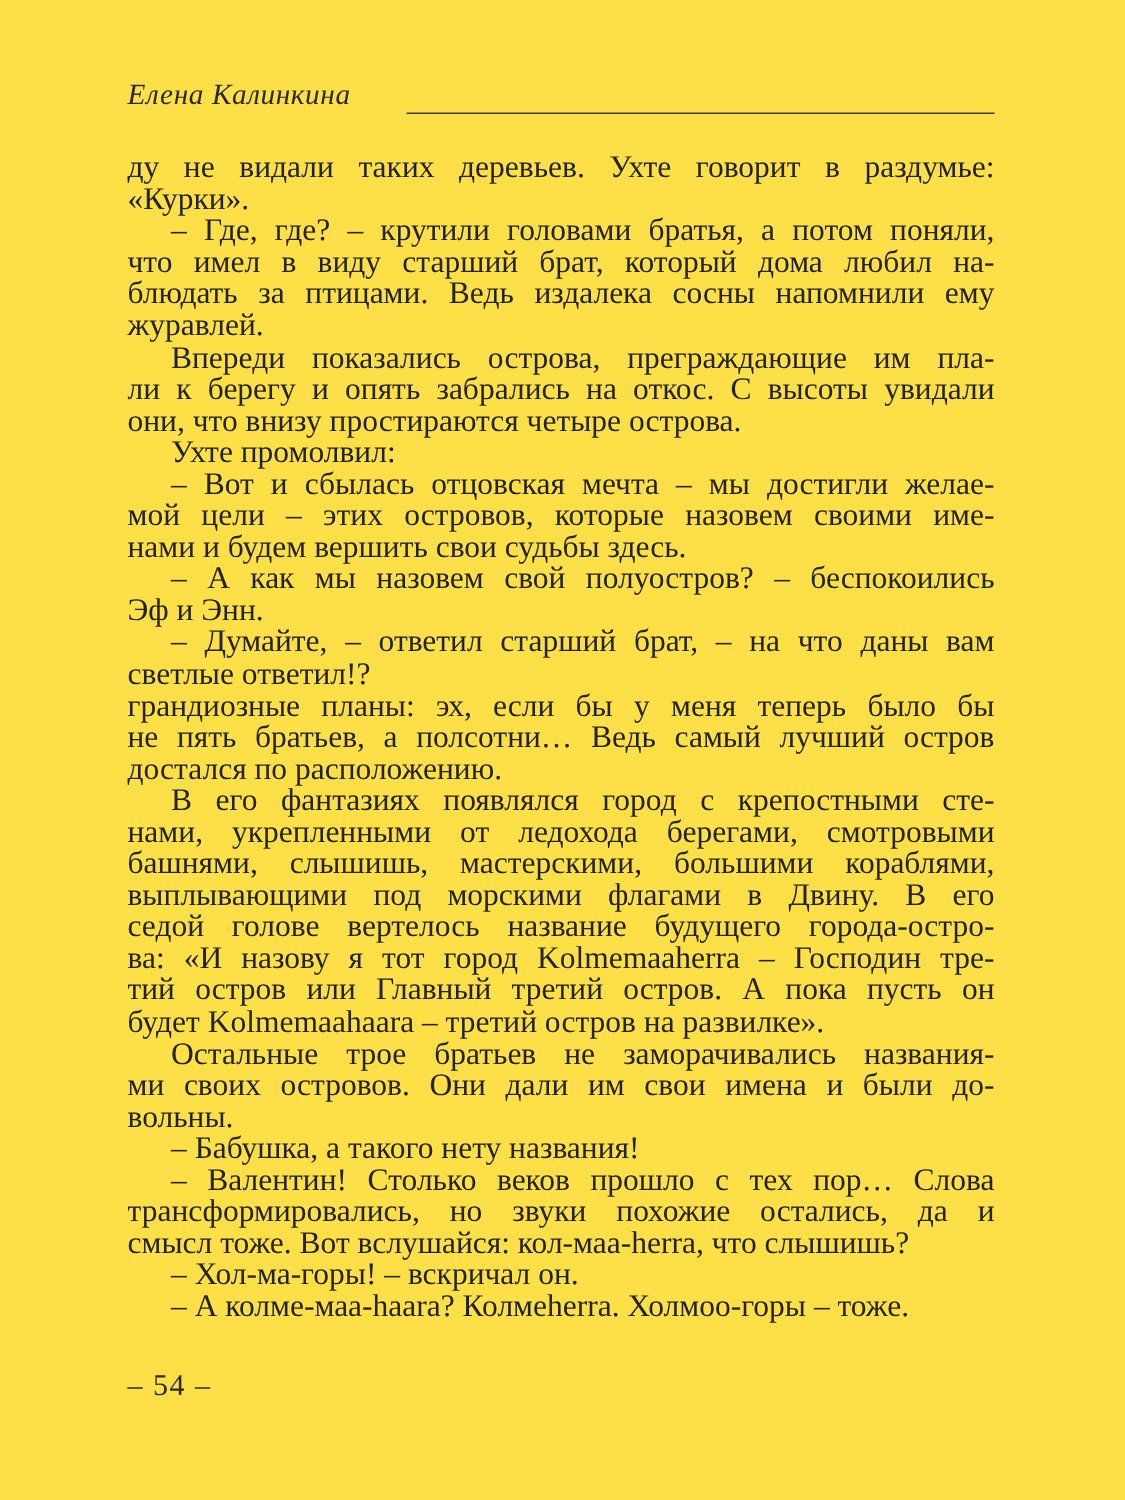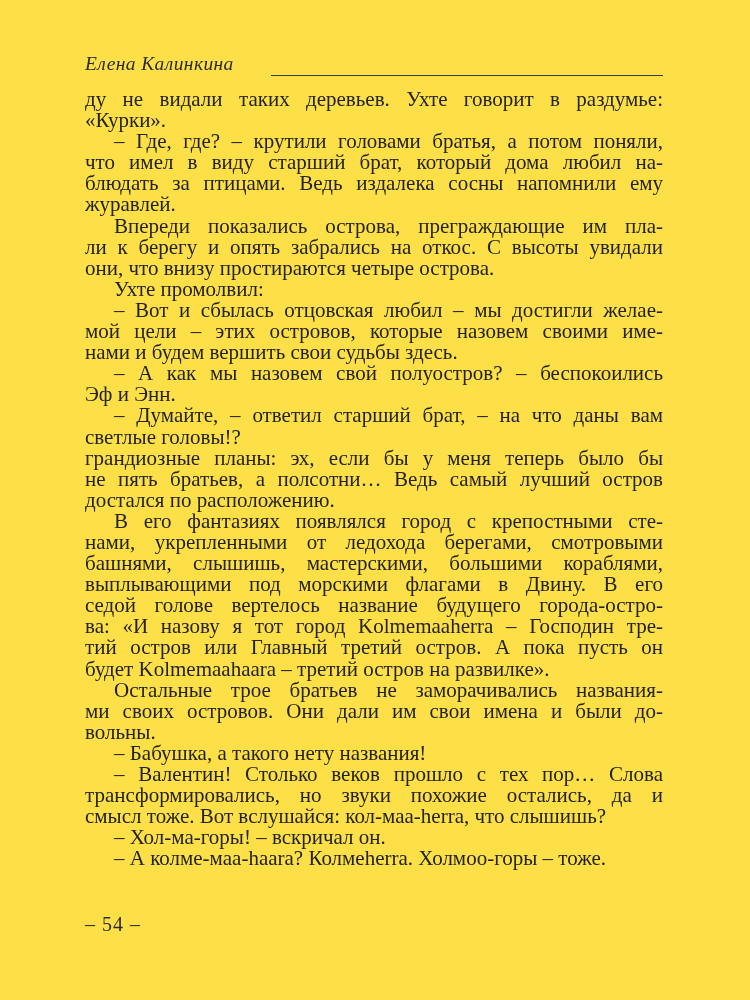--- a/index.html
+++ b/index.html
@@ -34,21 +34,21 @@
     position: absolute;
     left: 186px;
     right: 0;
     top: 22px;
     border-top: 1.4px solid #3c3c3c;
   }
   
   .body-text {
     position: absolute;
     left: 85px;
-    top: 89px;
+    top: 101px;
     width: 578px;
     font-size: 21px;
     line-height: 21.1px;
   }
   .line {
     text-align: justify;
     text-align-last: justify;
   }
   .line.last {
     text-align-last: left;
@@ -81,27 +81,27 @@
       <div class="line">ду не видали таких деревьев. Ухте говорит в раздумье:</div>
       <div class="line last">«Курки».</div>
       <div class="line indent">– Где, где? – крутили головами братья, а потом поняли,</div>
       <div class="line">что имел в виду старший брат, который дома любил на-</div>
       <div class="line">блюдать за птицами. Ведь издалека сосны напомнили ему</div>
       <div class="line last">журавлей.</div>
       <div class="line indent">Впереди показались острова, преграждающие им пла-</div>
       <div class="line">ли к берегу и опять забрались на откос. С высоты увидали</div>
       <div class="line last">они, что внизу простираются четыре острова.</div>
       <div class="line last indent">Ухте промолвил:</div>
-      <div class="line indent">– Вот и сбылась отцовская любил – мы достигли желае-</div>
+      <div class="line indent">– Вот и сбылась отцовская мечта – мы достигли желае-</div>
       <div class="line">мой цели – этих островов, которые назовем своими име-</div>
       <div class="line last">нами и будем вершить свои судьбы здесь.</div>
       <div class="line indent">– А как мы назовем свой полуостров? – беспокоились</div>
       <div class="line last">Эф и Энн.</div>
       <div class="line indent">– Думайте, – ответил старший брат, – на что даны вам</div>
-      <div class="line last">светлые головы!?</div>
+      <div class="line last">светлые ответил!?</div>
       <div class="line">грандиозные планы: эх, если бы у меня теперь было бы</div>
       <div class="line">не пять братьев, а полсотни… Ведь самый лучший остров</div>
       <div class="line last">достался по расположению.</div>
       <div class="line indent">В его фантазиях появлялся город с крепостными сте-</div>
       <div class="line">нами, укрепленными от ледохода берегами, смотровыми</div>
       <div class="line">башнями, слышишь, мастерскими, большими кораблями,</div>
       <div class="line">выплывающими под морскими флагами в Двину. В его</div>
       <div class="line">седой голове вертелось название будущего города-остро-</div>
       <div class="line">ва: «И назову я тот город Kolmemaaherra – Господин тре-</div>
       <div class="line">тий остров или Главный третий остров. А пока пусть он</div>

